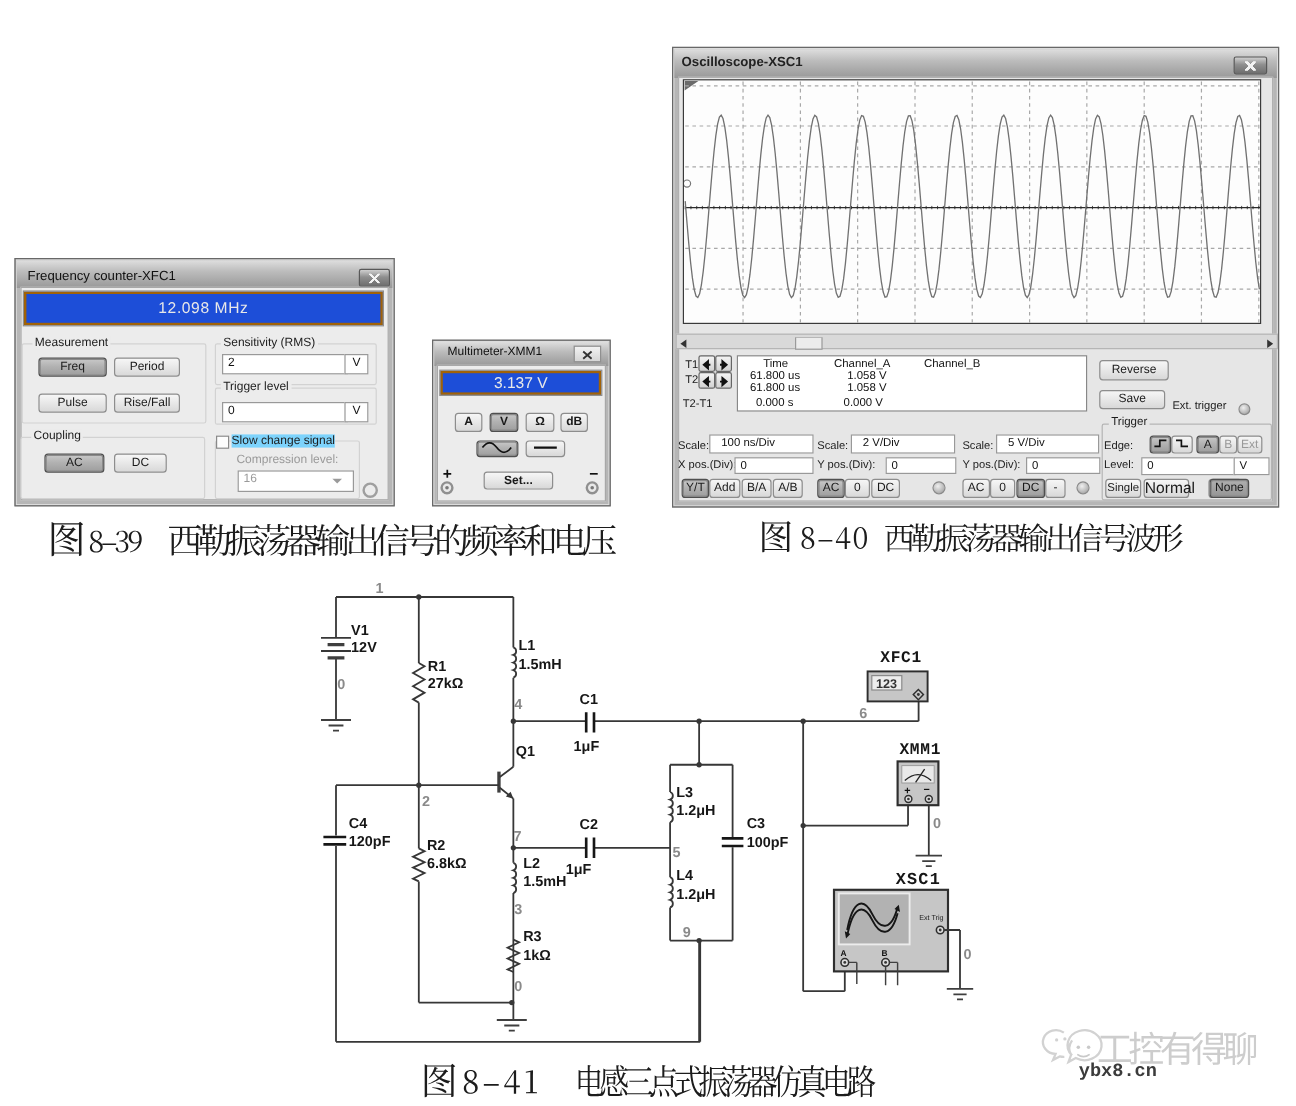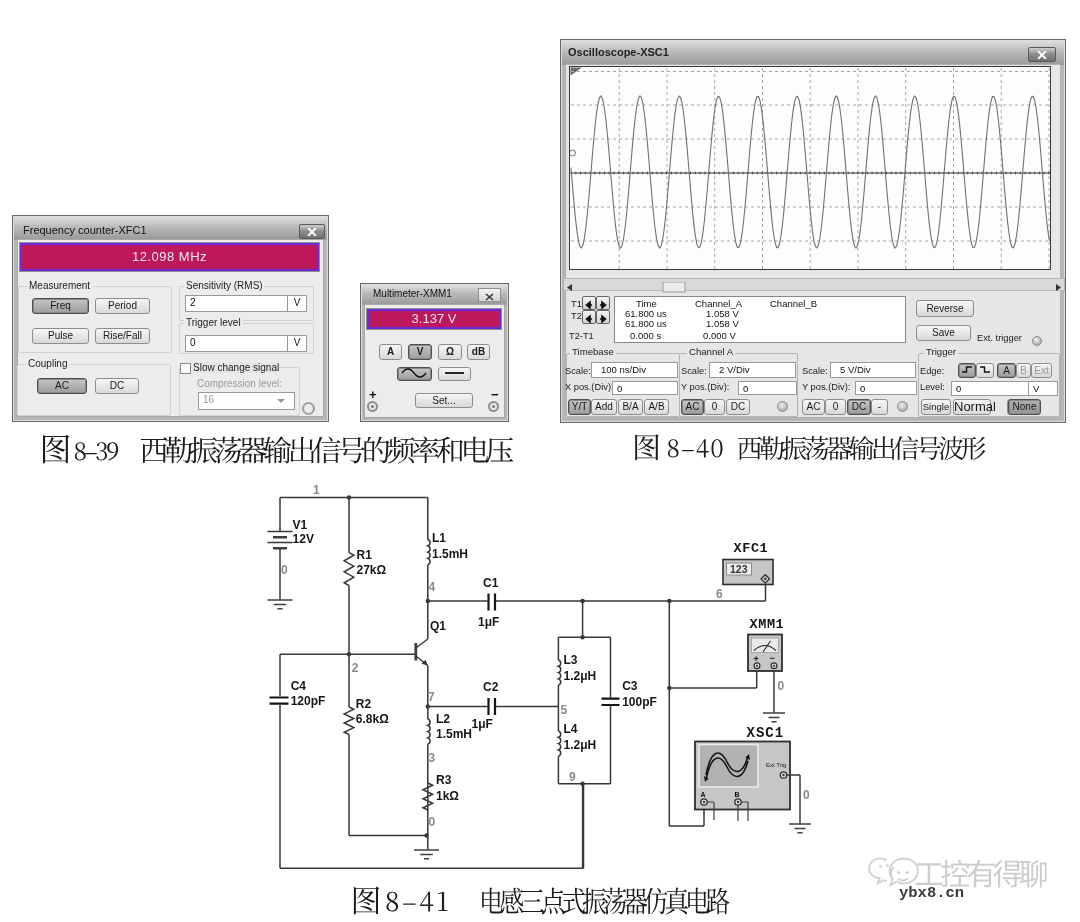--- a/index.html
+++ b/index.html
@@ -16,21 +16,21 @@
 .grp{position:absolute;border:1px solid #d2d2d2;border-radius:2px}
 .glab{position:absolute;font-size:10px;color:#1c1c1c;background:inherit;padding:0 2px;white-space:nowrap}
 .btn{position:absolute;background:linear-gradient(#f6f6f6,#e9e9e9 45%,#d8d8d8);border:1px solid #8d8d8d;border-radius:3px;
  font-size:10px;color:#1a1a1a;text-align:center}
 .btn.on{background:linear-gradient(#c9c9c9,#b2b2b2 45%,#9d9d9d);border-color:#4f4f4f;box-shadow:inset 0 0 0 1px #8a8a8a}
 .fld{position:absolute;background:#fff;border:1px solid #999;font-size:10px;color:#111;padding:1px 0 0 4px;white-space:nowrap}
 .lab{position:absolute;font-size:10px;color:#1c1c1c;white-space:nowrap}
 .osc .lab{font-size:9.3px}
 .osc .fld{font-size:9.5px}
 .osc .glab{font-size:9.6px}
-.disp{position:absolute;background:#be185d;border:2px solid #6d28d9;outline:1px solid #8f8f8f;color:#e8e8e8;text-align:center}
+.disp{position:absolute;background:#1d4ed8;border:2px solid #a16207;outline:1px solid #8f8f8f;color:#e8e8e8;text-align:center}
 .ind{position:absolute;border-radius:50%;background:radial-gradient(circle at 40% 35%,#efefef,#b5b5b5 65%,#9a9a9a);border:1px solid #8a8a8a}
 </style></head>
 <body>
 <div id="page">
 
 <div class="win" style="left:12px;top:215px;width:315px;height:205px">
 
  <div class="tbar" style="height:23px"></div>
 
  <div class="ttext" style="left:10px;top:8px">Frequency counter-XFC1</div>
@@ -74,21 +74,21 @@
       </div>
 
  <div class="btn on" style="left:24px;top:162px;width:48px;height:14px;line-height:14px">AC</div>
 
  <div class="btn" style="left:82px;top:162px;width:42px;height:14px;line-height:14px">DC</div>
 
  <div class="grp" style="left:166px;top:151px;width:119px;height:47px;background:#ececec"></div>
 
  <div class="a" style="left:167px;top:147px;width:9px;height:9px;background:#fdfdfd;border:1px solid #8a8a8a"></div>
 
- <div class="lab" style="left:180px;top:146px;background:#e5e5e5">Slow change signal</div>
+ <div class="lab" style="left:180px;top:146px;background:#7dd3fc">Slow change signal</div>
 
  <div class="lab" style="left:184px;top:162px;color:#9a9a9a">Compression level:</div>
 
  <div class="fld" style="left:185px;top:176px;width:91px;height:15px;color:#9a9a9a">16</div>
 
  <div class="a" style="left:264px;top:183px;width:0;height:0;border-left:4px solid transparent;border-right:4px solid transparent;border-top:4px solid #9a9a9a"></div>
 
  <div class="a" style="left:289px;top:186px;width:9px;height:9px;border-radius:50%;border:2px solid #9f9f9f"></div>
 </div>
 
@@ -122,21 +122,21 @@
 
  <div class="btn" style="left:77px;top:83px;width:31px;height:12px">
   <svg width="29" height="10" viewBox="0 0 29 10">
           <path d="M5 5 H24" stroke="#111" stroke-width="1.8"></path>
         </svg></div>
 
  <div class="a" style="left:8px;top:103px;font-size:13px;font-weight:bold;color:#111">+</div>
 
  <div class="a" style="left:130px;top:103px;font-size:13px;font-weight:bold;color:#111">−</div>
 
- <div class="btn" style="left:54px;top:109px;width:56px;height:13px;line-height:13px;font-weight:normal">Set...</div>
+ <div class="btn" style="left:42px;top:109px;width:56px;height:13px;line-height:13px;font-weight:bold">Set...</div>
 
  <div class="a" style="left:6px;top:117px;width:7px;height:7px;border-radius:50%;border:2px solid #8f8f8f;background:#e8e8e8">
         <div class="a" style="left:2px;top:2px;width:3px;height:3px;border-radius:50%;background:#777"></div>
       </div>
 
  <div class="a" style="left:127px;top:117px;width:7px;height:7px;border-radius:50%;border:2px solid #8f8f8f;background:#e8e8e8">
         <div class="a" style="left:2px;top:2px;width:3px;height:3px;border-radius:50%;background:#777"></div>
       </div>
 </div>
 
@@ -225,43 +225,37 @@
  </div>
 
  <div class="btn" style="left:355px;top:260px;width:56px;height:15px;line-height:15px">Reverse</div>
 
  <div class="btn" style="left:355px;top:285px;width:53px;height:14px;line-height:14px">Save</div>
 
  <div class="lab" style="left:416px;top:293px">Ext. trigger</div>
 
  <div class="ind" style="left:471px;top:296px;width:8px;height:8px"></div>
 
- <div class="grp" style="left:5px;top:313px;width:112px;height:62px;border-color:#b5b5b5">
-        <span class="glab" style="left:3px;top:-8px;background:#e6e6e6">Timebase</span>
-      </div>
 
  <div class="lab" style="left:4px;top:326px">Scale:</div>
 
  <div class="fld" style="left:30px;top:322px;width:81px;height:13px"><span style="padding-left:5px">100 ns/Div</span></div>
 
  <div class="lab" style="left:4px;top:342px">X pos.(Div):</div>
 
  <div class="fld" style="left:51px;top:341px;width:60px;height:11px">0</div>
 
  <div class="btn on" style="left:7px;top:359px;width:21px;height:14px;line-height:14px">Y/T</div>
 
  <div class="btn" style="left:30px;top:359px;width:24px;height:14px;line-height:14px">Add</div>
 
  <div class="btn" style="left:57px;top:359px;width:23px;height:14px;line-height:14px">B/A</div>
 
  <div class="btn" style="left:83px;top:359px;width:23px;height:14px;line-height:14px">A/B</div>
 
- <div class="grp" style="left:118px;top:313px;width:117px;height:62px;border-color:#b5b5b5">
-        <span class="glab" style="left:7px;top:-8px;background:#e6e6e6">Channel A</span>
-      </div>
 
  <div class="lab" style="left:120px;top:326px">Scale:</div>
 
  <div class="fld" style="left:148px;top:322px;width:81px;height:13px"><span style="padding-left:5px">2  V/Div</span></div>
 
  <div class="lab" style="left:120px;top:342px">Y pos.(Div):</div>
 
  <div class="fld" style="left:177px;top:341px;width:53px;height:11px">0</div>
 
  <div class="btn on" style="left:120px;top:359px;width:21px;height:14px;line-height:14px">AC</div>

